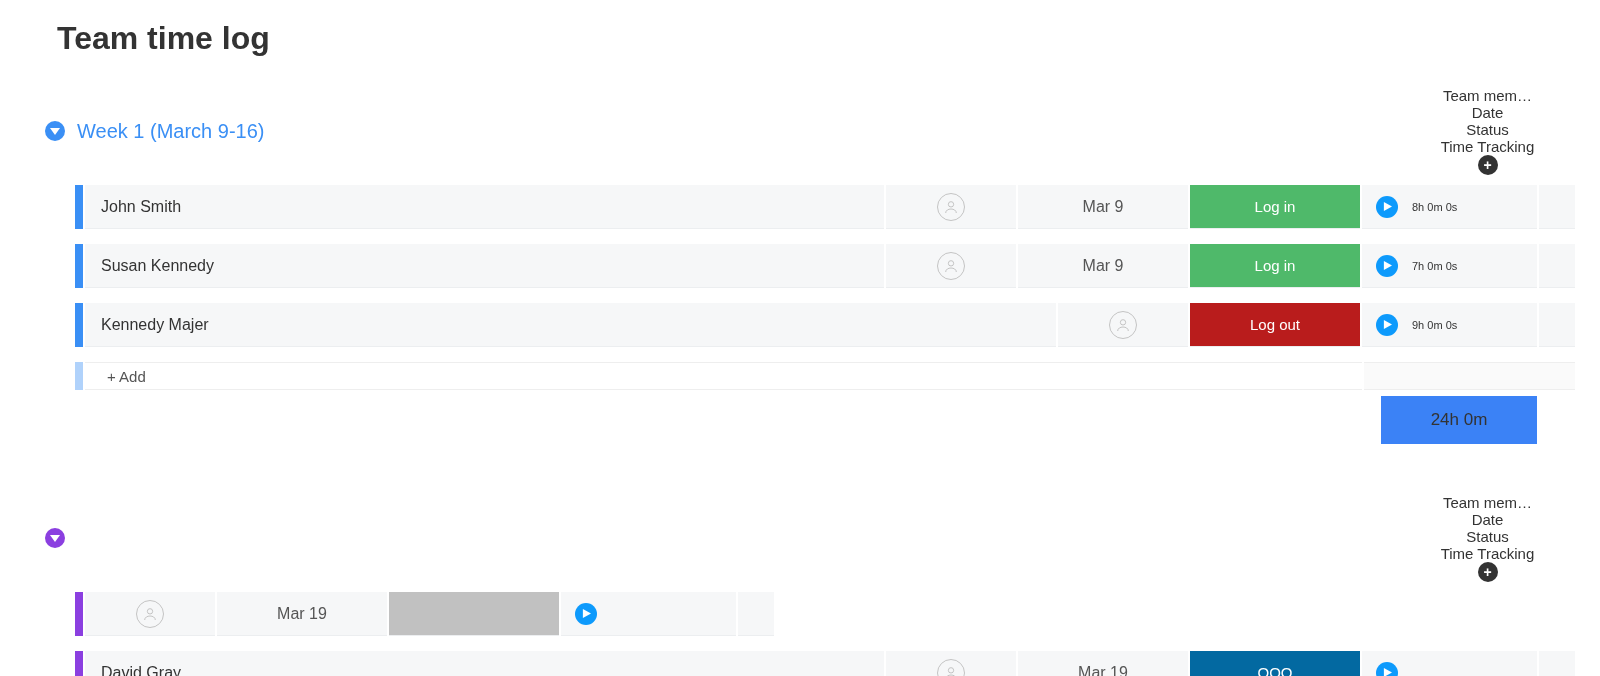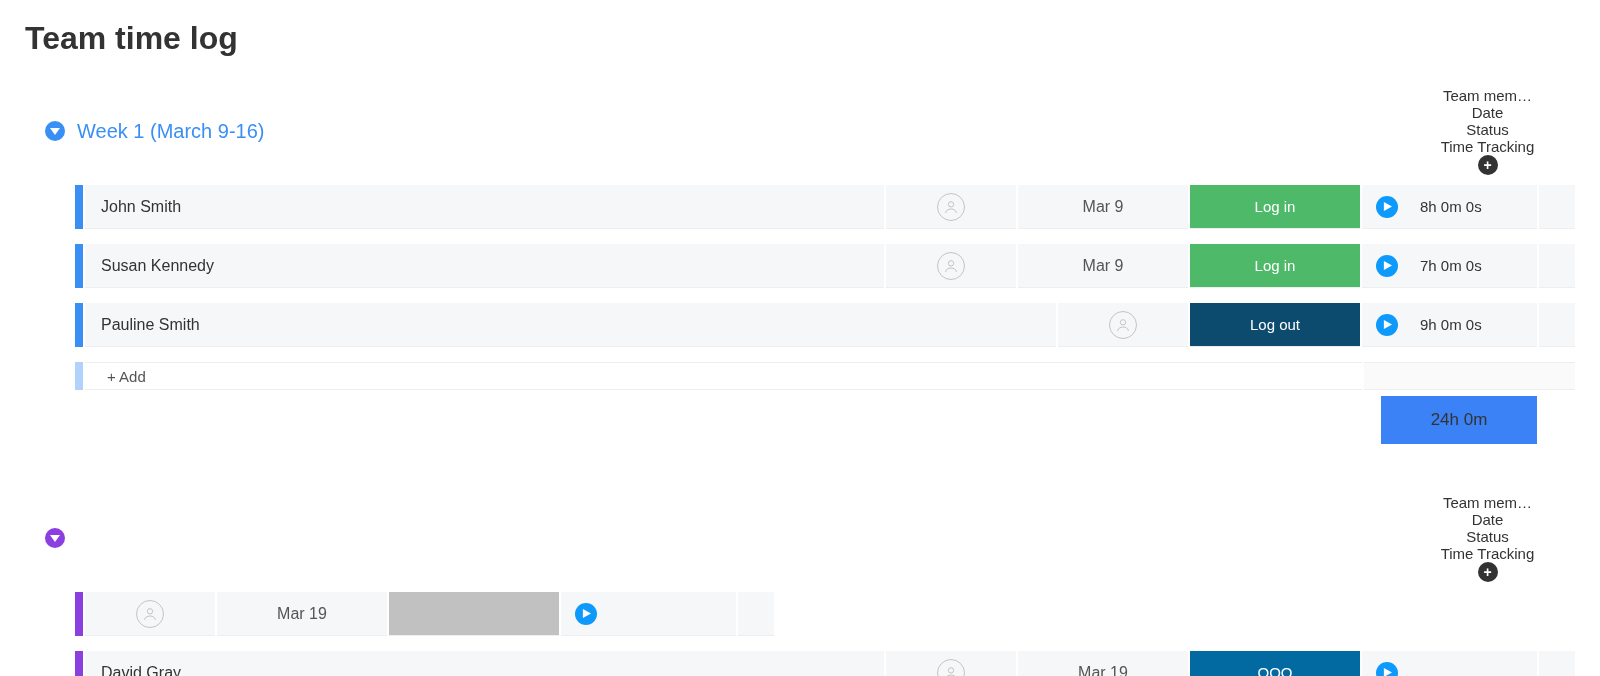--- a/index.html
+++ b/index.html
@@ -7,20 +7,21 @@
     font-family: -apple-system, BlinkMacSystemFont, "Segoe UI", Helvetica, Arial, sans-serif;
     background: #fff;
     color: #333;
     padding: 20px 25px;
   }
   h1 {
     font-size: 32px;
     font-weight: 600;
     color: #333;
     margin-bottom: 30px;
+    margin-left: 32px;
   }
   .group { margin-bottom: 50px; }
   .group-header {
     display: flex;
     align-items: center;
     margin-bottom: 10px;
     padding-left: 20px;
   }
   .collapse-icon {
     width: 20px; height: 20px;
@@ -75,22 +76,22 @@
     margin-right: 2px;
     border-bottom: 1px solid #eceef0;
   }
   .cell-member { width: 130px; }
   .cell-date   { width: 170px; font-size: 16px; color: #555; }
   .cell-status { width: 170px; color: #fff; font-size: 15px; font-weight: 500; }
   .cell-track  {
     width: 175px;
     justify-content: flex-start;
     padding-left: 14px;
-    gap: 22px;
-    font-size: 15px; color: #333;
+    gap: 14px;
+    font-size: 11px; color: #333;
   }
   .cell-end { width: 36px; background:#f6f7f8; border-bottom:1px solid #eceef0; }
   .avatar-icon {
     width: 28px; height: 28px; border-radius: 50%;
     border: 1.5px solid #c4c4c4;
     display:flex; align-items:center; justify-content:center;
   }
   .avatar-icon svg { width: 16px; height: 16px; stroke: #c4c4c4; fill: none; stroke-width:1.5; }
   .play-icon {
     width: 22px; height: 22px; border-radius: 50%;
@@ -194,30 +195,30 @@
               <svg viewBox="0 0 10 10">
                 <polygon points="1,0 10,5 1,10"></polygon>
               </svg>
             </span>
         <span>7h 0m 0s</span>
       </div>
       <div class="cell-end"></div>
         </div>
         <div class="row">
       <div class="color-bar" style="background:#3a8ff5"></div>
-      <div class="name-cell">Pauline Smith</div>
-      <div class="cell cell-member">
-        <span class="avatar-icon">
-              <svg viewBox="0 0 24 24">
-                <circle cx="12" cy="8" r="4"></circle>
-                <path d="M4 21c0-4 4-6 8-6s8 2 8 6"></path>
-              </svg>
-            </span>
-      </div>
-      <div class="cell cell-status" style="background:#0c4a6e">Log out</div>
+      <div class="name-cell">Kennedy Majer</div>
+      <div class="cell cell-member">
+        <span class="avatar-icon">
+              <svg viewBox="0 0 24 24">
+                <circle cx="12" cy="8" r="4"></circle>
+                <path d="M4 21c0-4 4-6 8-6s8 2 8 6"></path>
+              </svg>
+            </span>
+      </div>
+      <div class="cell cell-status" style="background:#b91c1c">Log out</div>
       <div class="cell cell-track">
         <span class="play-icon">
               <svg viewBox="0 0 10 10">
                 <polygon points="1,0 10,5 1,10"></polygon>
               </svg>
             </span>
         <span>9h 0m 0s</span>
       </div>
       <div class="cell-end"></div>
         </div>

